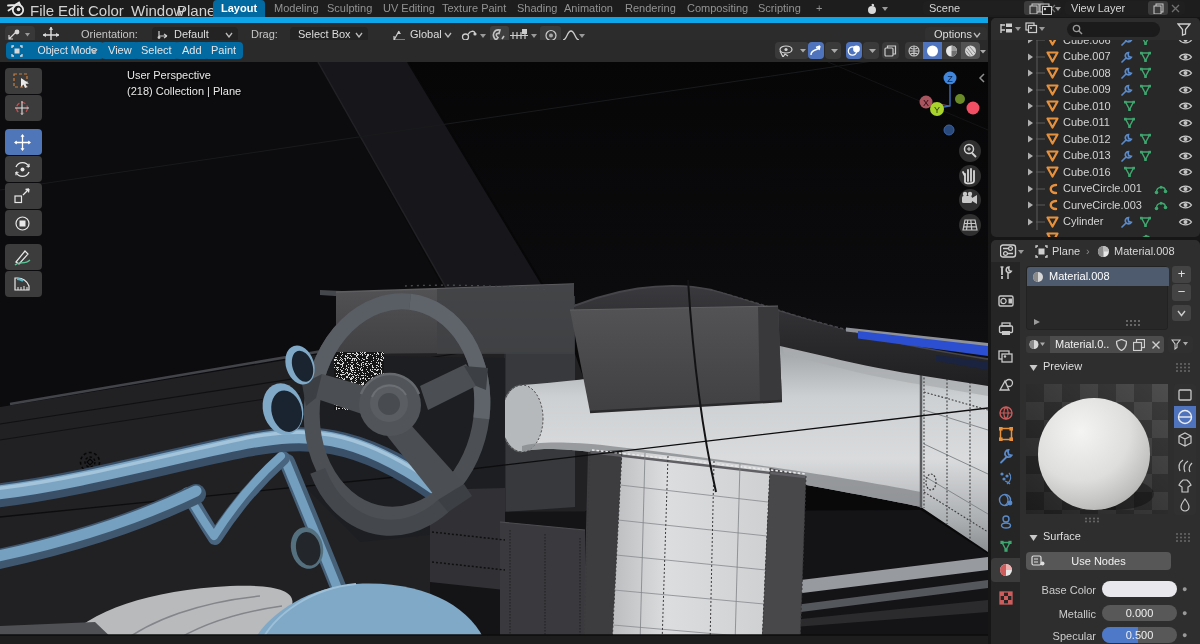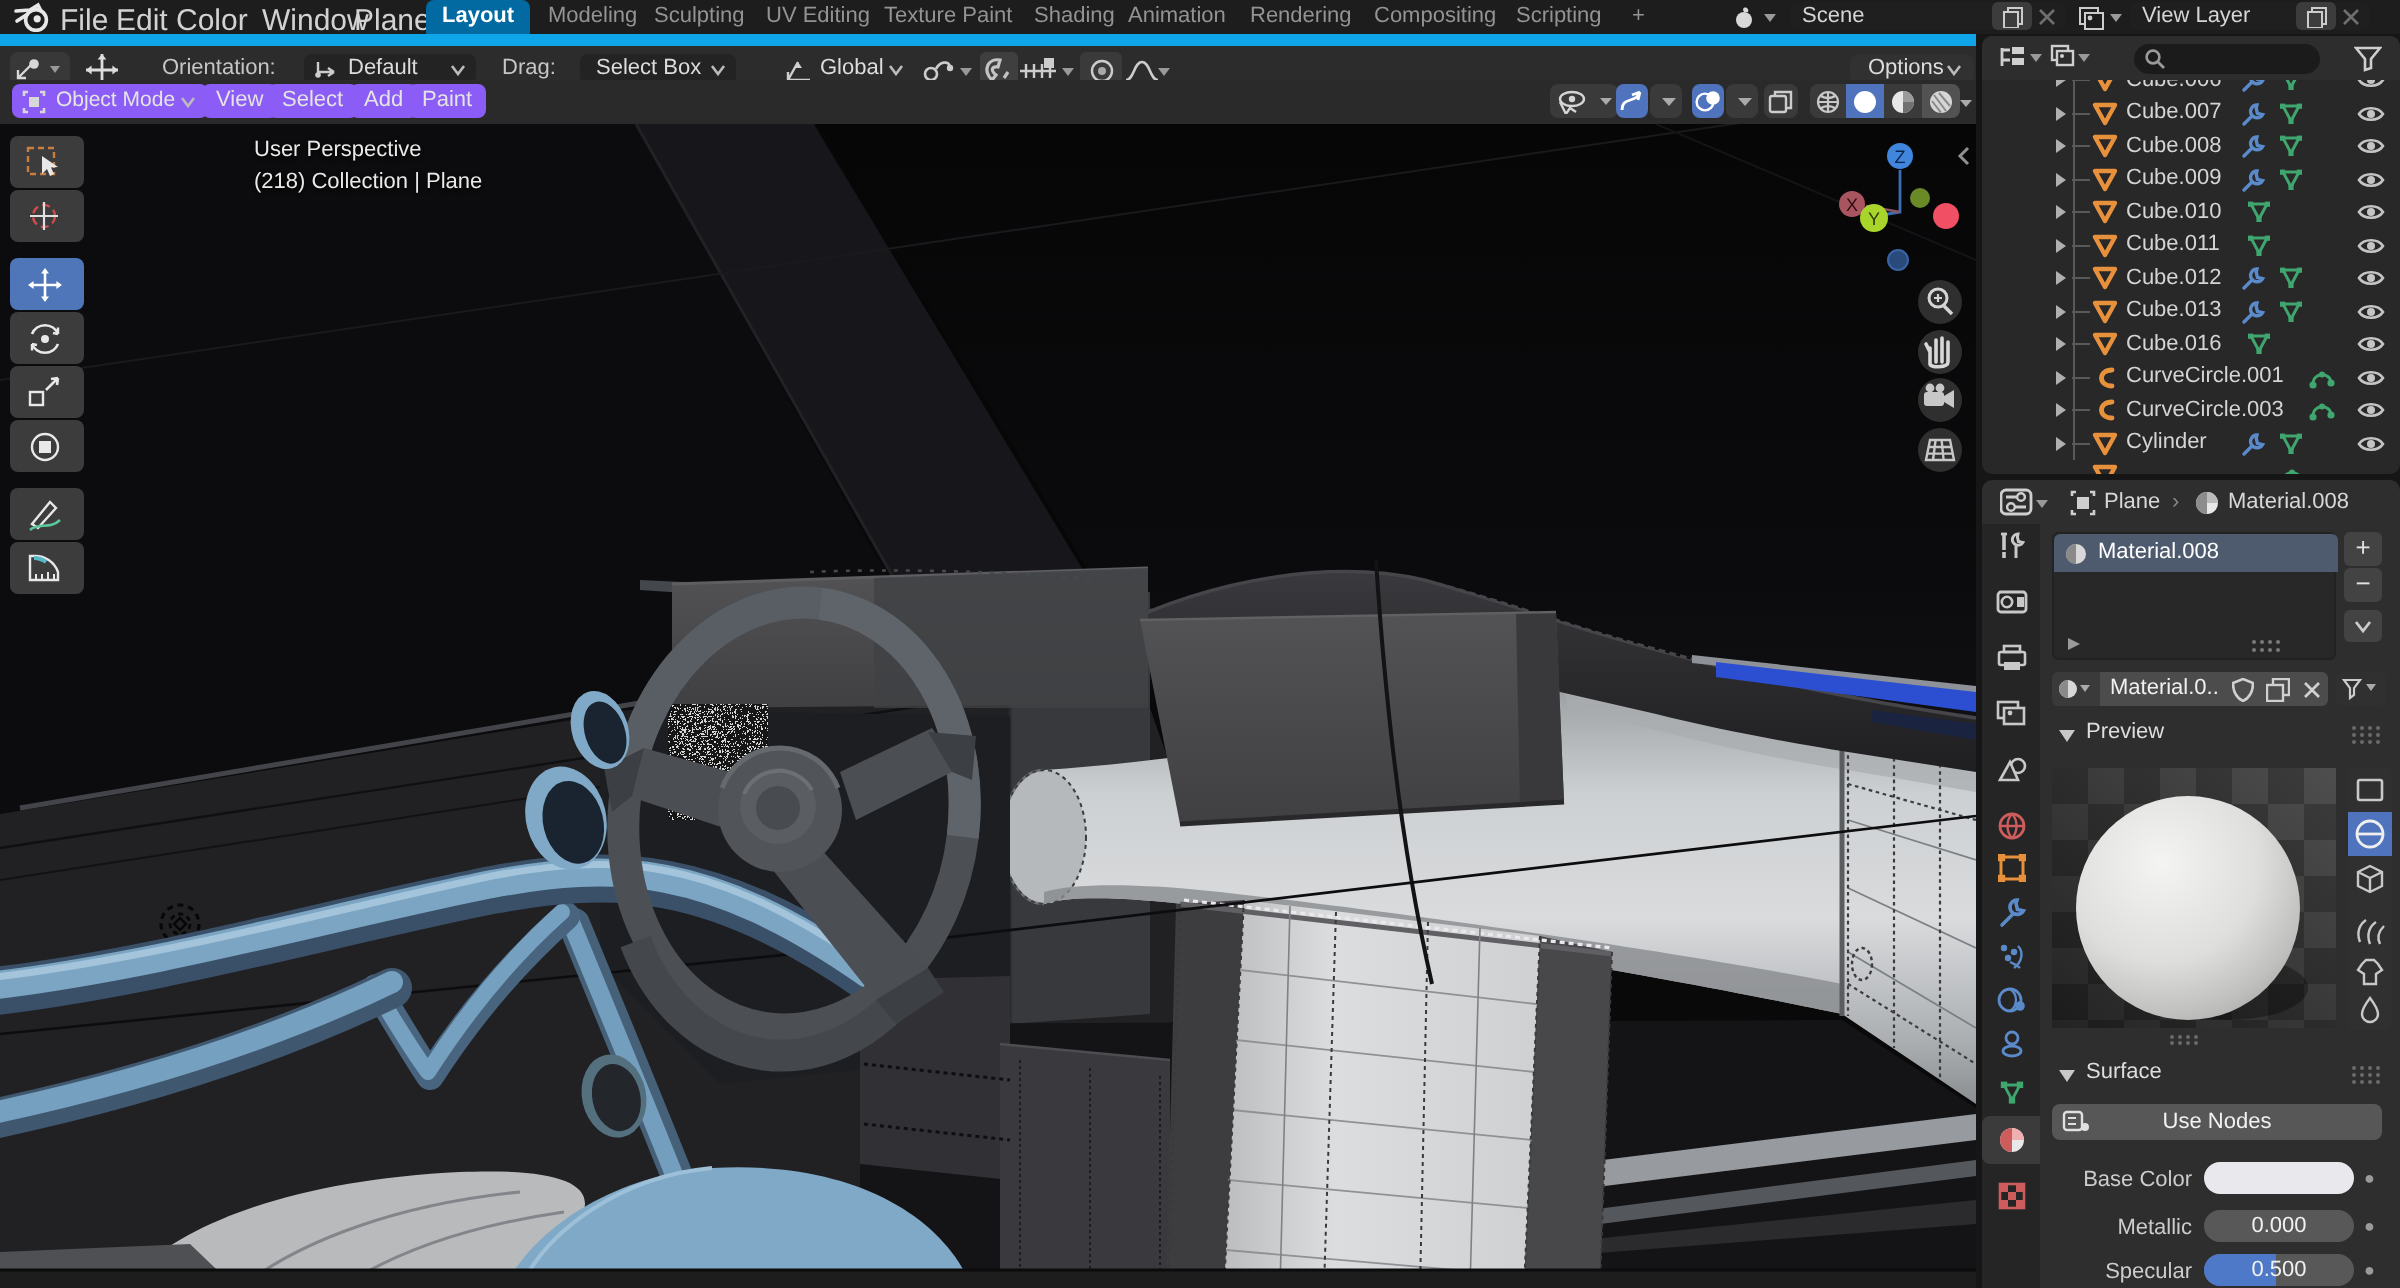--- a/index.html
+++ b/index.html
@@ -12,21 +12,21 @@
 .tab { position:absolute; top:0; height:17px; line-height:17px; padding:0 8px; color:#939393; font-size:11px; border-radius:4px 4px 0 0; }
 .tab.active { background:#0369a1; color:#ffffff;font-weight:bold; }
 .dfield { position:absolute; background:#1f1f1f; border-radius:4px; height:14px; line-height:14px; top:1px; color:#d5d5d5; }
 
 #row2 { left:0; top:17px; width:988px; height:23px; background:#2c2c2c; border-top:6px solid #0ea5e9; }
 #row2 .lbl { position:absolute; top:5px; color:#c6c6c6; }
 .drop { position:absolute; top:4px; height:15px; line-height:15px; background:#232323; border-radius:4px; color:#dddddd; }
 .btn2 { position:absolute; top:3px; height:17px; background:#383838; border-radius:4px; }
 
 #row3 { left:0; top:40px; width:988px; height:22px; background:#2a2a2a; }
-.hbtn { position:absolute; top:2px; height:17px; line-height:17px; background:#8b5cf6; border-radius:4px; color:#e4e4e4; padding:0 7px; }
+.hbtn { position:absolute; top:2px; height:17px; line-height:17px; background:#0369a1; border-radius:4px; color:#e4e4e4; padding:0 7px;text-align:right; }
 .ibtn { position:absolute; top:2px; height:17px; background:#3a3a3a; }
 .ibtn.blue { background:#4f74bd; }
 
 .tbtn { position:absolute; left:5px; width:37px; height:26px; background:#3c3c3c; border-radius:4px; }
 .tbtn.active { background:#4f76b8; }
 
 #outliner { left:991px; top:18px; width:209px; height:219px; background:#282828; border-radius:5px; overflow:hidden; }
 #outliner .hdr { position:absolute; left:0; top:0; width:209px; height:22px; background:#2d2d2d; z-index:2; }
 
 #props { left:991px; top:240px; width:209px; height:404px; background:#2e2e2e; border-radius:5px 5px 0 0; overflow:hidden; }
@@ -60,21 +60,21 @@
     <span class="tab" style="left:617px">Rendering</span>
     <span class="tab" style="left:679px">Compositing</span>
     <span class="tab" style="left:750px">Scripting</span>
     <span class="tab" style="left:808px">+</span>
 
     <svg class="abs" style="left:866px;top:3px" width="26" height="12" viewBox="0 0 26 12">
       <circle cx="6" cy="7" r="4" fill="#d8d8d8"></circle>
         <path d="M 6,3 C 4,0 9,0 8,3" fill="#d8d8d8"></path>
       <path d="M 16,4 l 6,0 l -3,4 z" fill="#9a9a9a"></path>
     </svg>
-    <div class="dfield" style="left:895px;width:138px;padding-left:6px">Scene
+    <div class="dfield" style="left:923px;width:138px;padding-left:6px">Scene
       <span class="abs" style="right:17px;top:0;width:20px;height:14px;background:#3c3c3c;border-radius:3px"></span>
       <svg class="abs" style="right:21px;top:2px" width="11" height="11" viewBox="0 0 11 11">
           <rect x="3" y="1" width="7" height="8" fill="none" stroke="#cccccc"></rect>
           <rect x="1" y="3" width="7" height="8" fill="#3c3c3c" stroke="#cccccc"></rect>
         </svg>
       <svg class="abs" style="right:4px;top:2px" width="11" height="11" viewBox="0 0 11 11">
           <path d="M2,2 L9,9 M9,2 L2,9" stroke="#6f6f6f" stroke-width="1.3"></path>
         </svg>
     </div>
     <svg class="abs" style="left:1038px;top:3px" width="24" height="12" viewBox="0 0 24 12">
@@ -1075,21 +1075,21 @@
           <circle cx="2" cy="5.5" r="1"></circle>
           <circle cx="6" cy="5.5" r="1"></circle>
           <circle cx="10" cy="5.5" r="1"></circle>
           <circle cx="14" cy="5.5" r="1"></circle>
           <circle cx="2" cy="9" r="1"></circle>
           <circle cx="6" cy="9" r="1"></circle>
           <circle cx="10" cy="9" r="1"></circle>
           <circle cx="14" cy="9" r="1"></circle>
         </g>
       </svg>
-    <div class="abs" style="left:35px;top:312px;width:165px;height:18px;background:#575757;border-radius:4px;color:#f2f2f2;text-align:center;line-height:18px">Use Nodes</div>
+    <div class="abs" style="left:35px;top:312px;width:145px;height:18px;background:#575757;border-radius:4px;color:#f2f2f2;text-align:center;line-height:18px">Use Nodes</div>
     <svg class="abs" style="left:40px;top:315px" width="14" height="12" viewBox="0 0 14 12">
         <rect x="1" y="1" width="9" height="9" rx="1.5" fill="none" stroke="#e0e0e0" stroke-width="1.2"></rect>
         <path d="M3,4 L7,4 M3,7 L7,7" stroke="#e0e0e0" stroke-width="1.1"></path>
         <circle cx="11.5" cy="8.5" r="2" fill="#e0e0e0"></circle>
       </svg>
     <span class="prow-label" style="left:35px;top:344px">Base Color</span>
     <div class="pfield" style="left:111px;top:341px;width:75px;background:#e9e9ed"></div>
     <span class="prow-label" style="left:35px;top:368px">Metallic</span>
     <div class="pfield" style="left:111px;top:365px;width:75px">0.000</div>
     <span class="prow-label" style="left:35px;top:390px">Specular</span>

